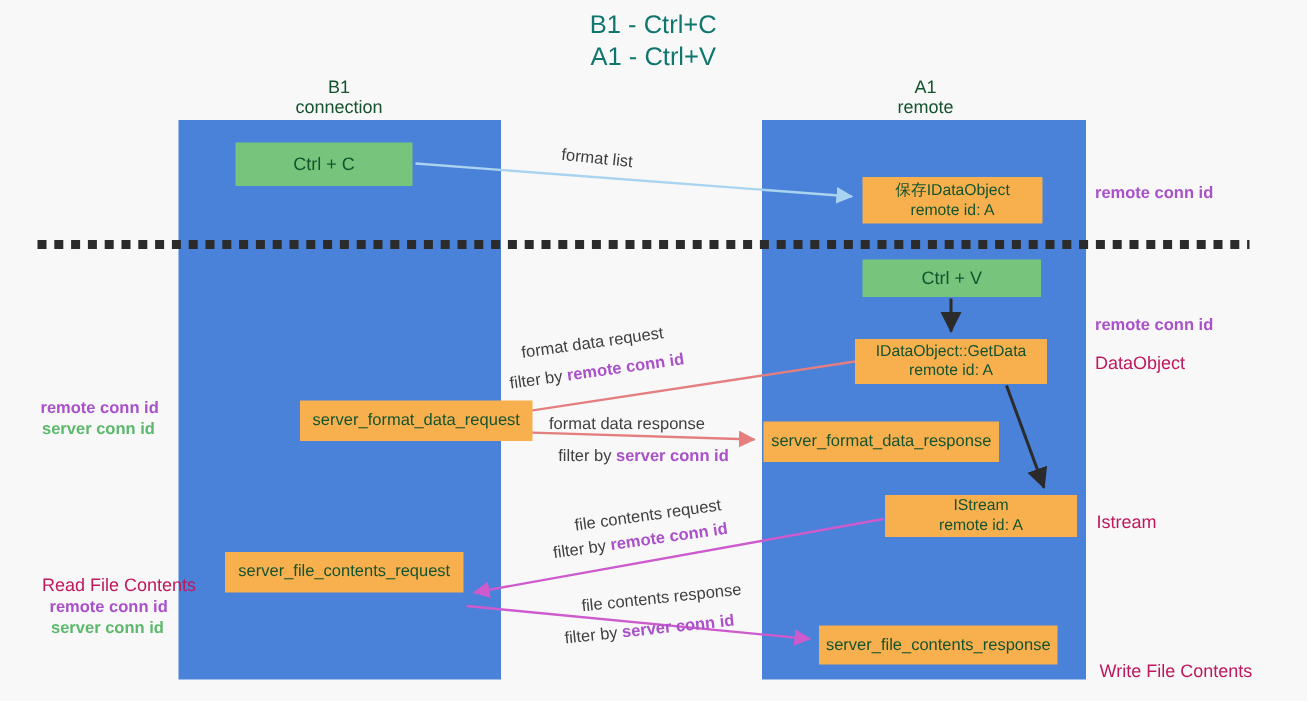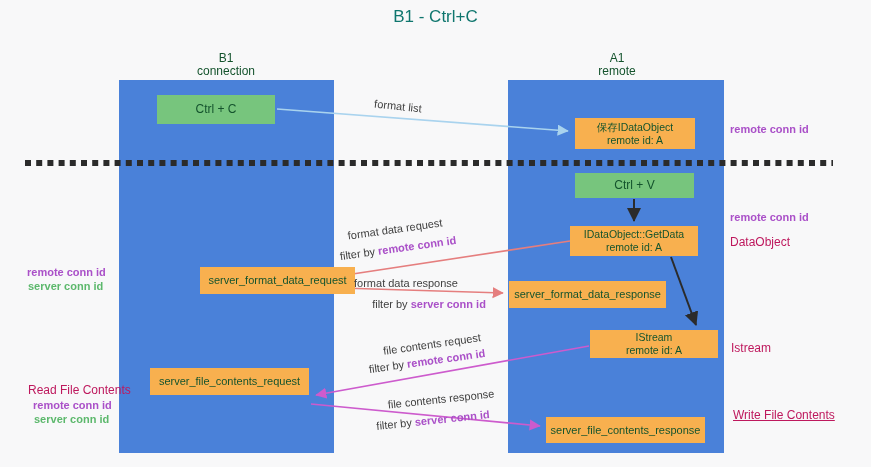--- a/index.html
+++ b/index.html
@@ -39,20 +39,21 @@
   .r-pos6{transform:translate(-50%,-50%) rotate(6deg);}
   svg{position:absolute;left:0;top:0;z-index:2;pointer-events:none;}
 </style>
 </head>
 <body>
 
 <div id="canvas">
 
   <div class="abs title">
     <div>B1 - Ctrl+C</div>
+    <div>A1 - Ctrl+V</div>
   </div>
 
   <div class="abs lane-header" style="left:156px;top:52px;width:140px;">
     <div>B1</div>
     <div>connection</div>
   </div>
   <div class="abs lane-header" style="left:547px;top:52px;width:140px;">
     <div>A1</div>
     <div>remote</div>
   </div>
@@ -132,40 +133,40 @@
     <div>server_file_contents_response</div>
   </div>
 
   <div class="abs edge-label r-pos6" style="left:398px;top:106px;">format list</div>
 
   <div class="abs edge-label r-neg8" style="left:395px;top:229px;">format data request</div>
   <div class="abs edge-label r-neg8" style="left:398px;top:248px;">
     <span>filter by </span><span class="key">remote conn id</span>
   </div>
 
-  <div class="abs edge-label" style="left:406px;top:283px;">format data response</div>
+  <div class="abs edge-label" style="left:418px;top:283px;">format data response</div>
   <div class="abs edge-label" style="left:429px;top:304px;">
     <span>filter by </span><span class="key">server conn id</span>
   </div>
 
   <div class="abs edge-label r-neg8" style="left:432px;top:344px;">file contents request</div>
   <div class="abs edge-label r-neg8" style="left:427px;top:361px;">
     <span>filter by </span><span class="key">remote conn id</span>
   </div>
 
   <div class="abs edge-label r-neg6" style="left:441px;top:399px;">file contents response</div>
   <div class="abs edge-label r-neg6" style="left:433px;top:420px;">
     <span>filter by </span><span class="key">server conn id</span>
   </div>
 
   <div class="abs ann purple" style="left:730px;top:123px;">remote conn id</div>
   <div class="abs ann purple" style="left:730px;top:211px;">remote conn id</div>
   <div class="abs ann" style="left:730px;top:235px;">DataObject</div>
   <div class="abs ann" style="left:731px;top:341px;">Istream</div>
-  <div class="abs ann" style="left:733px;top:408px;text-decoration:underline;">Write File Contents</div>
+  <div class="abs ann" style="left:733px;top:440px;">Write File Contents</div>
 
   <div class="abs ann purple" style="left:27px;top:266px;">remote conn id</div>
   <div class="abs ann greenlbl" style="left:28px;top:280px;">server conn id</div>
   <div class="abs ann" style="left:28px;top:383px;">Read File Contents</div>
   <div class="abs ann purple" style="left:33px;top:399px;">remote conn id</div>
   <div class="abs ann greenlbl" style="left:34px;top:413px;">server conn id</div>
 
 </div>
 
 </body></html>

